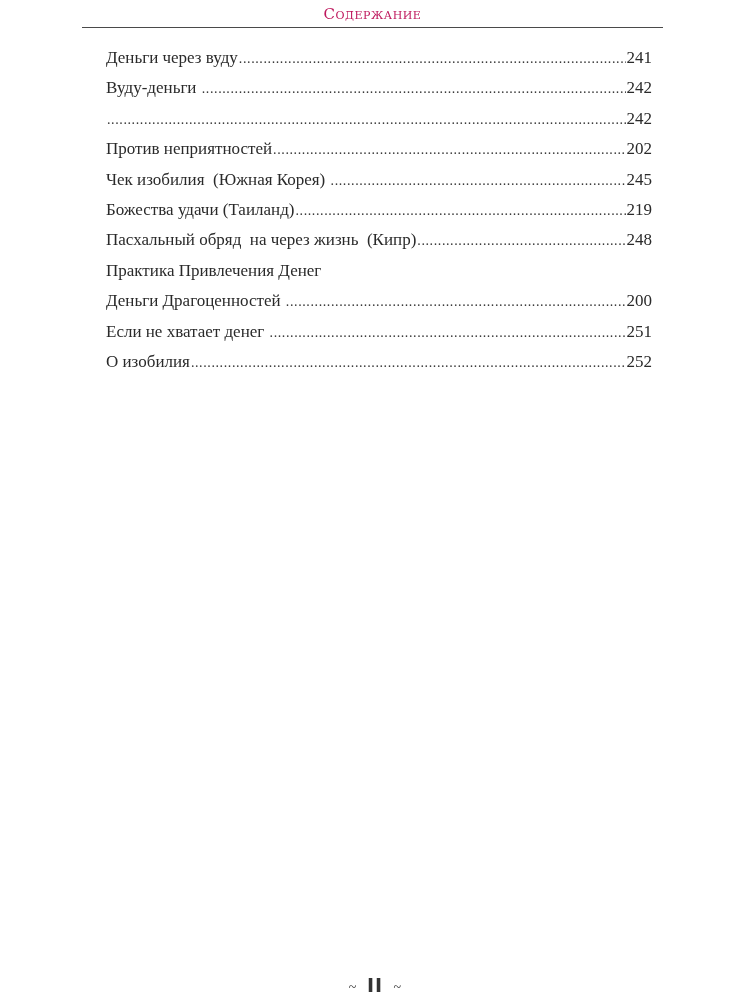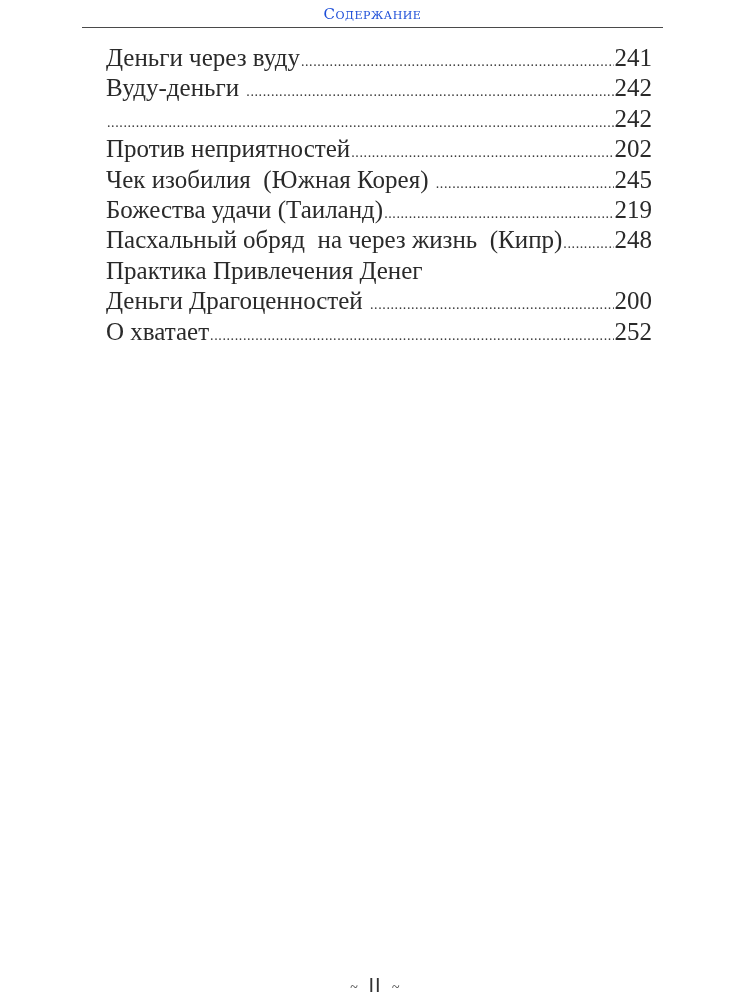--- a/index.html
+++ b/index.html
@@ -18,21 +18,21 @@
     .running-head {
       position: absolute;
       left: 82px;
       width: 581px;
       top: 4px;
       text-align: center;
       font-family: "DejaVu Serif", serif;
       font-variant: small-caps;
       font-size: 15px;
       letter-spacing: 0.5px;
-      color: #1d4ed8;
+      color: #be185d;
       line-height: 20px;
     }
     .head-rule {
       position: absolute;
       left: 82px;
       width: 581px;
       top: 27px;
       height: 0;
       border-top: 1.4px solid #4a4a4a;
     }
@@ -43,21 +43,21 @@
       top: 43px;
       margin: 0;
       padding: 0;
       list-style: none;
     }
     .toc-row {
       display: flex;
       align-items: baseline;
       height: 30.4px;
       line-height: 30.4px;
-      font-size: 25px;
+      font-size: 17px;
       white-space: nowrap;
       overflow: hidden;
       justify-content: space-between;
     }
     .toc-title {
       flex: 0 0 auto;
       white-space: pre;
     }
     .toc-leader {
       flex: 1 1 auto;
@@ -85,21 +85,21 @@
       text-align: center;
       font-size: 18px;
       color: #333;
       line-height: 22px;
     }
     .folio .tilde {
       font-size: 14px;
       vertical-align: middle;
     }
     .folio .num {
-      font-weight: normal;
+      font-weight: bold;
       margin: 0 6px;
       font-family: "DejaVu Sans", sans-serif;
       font-size: 19px;
       letter-spacing: 1px;
     }
   </style>
 </head>
 <body>
 
 <div class="running-head">Содержание</div>
@@ -142,21 +142,26 @@
   </li>
   <li class="toc-row">
     <span class="toc-title">Практика Привлечения Денег</span>
   </li>
   <li class="toc-row">
     <span class="toc-title">Деньги Драгоценностей </span>
     <span class="toc-leader"></span>
     <span class="toc-page">200</span>
   </li>
   <li class="toc-row">
-    <span class="toc-title">О хватает</span>
+    <span class="toc-title">Если не хватает денег </span>
+    <span class="toc-leader"></span>
+    <span class="toc-page">251</span>
+  </li>
+  <li class="toc-row">
+    <span class="toc-title">О изобилия</span>
     <span class="toc-leader"></span>
     <span class="toc-page">252</span>
   </li>
 </ul>
 
 <div class="folio">
   <span class="tilde">~</span>
   <span class="num">II</span>
   <span class="tilde">~</span>
 </div>

